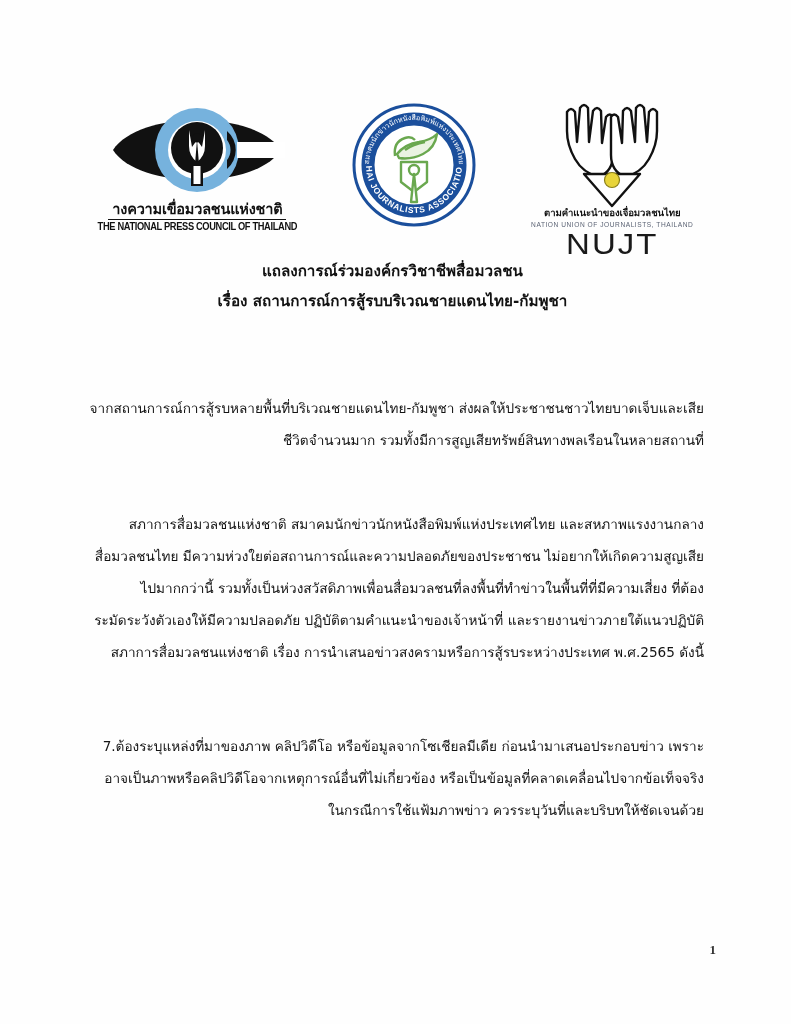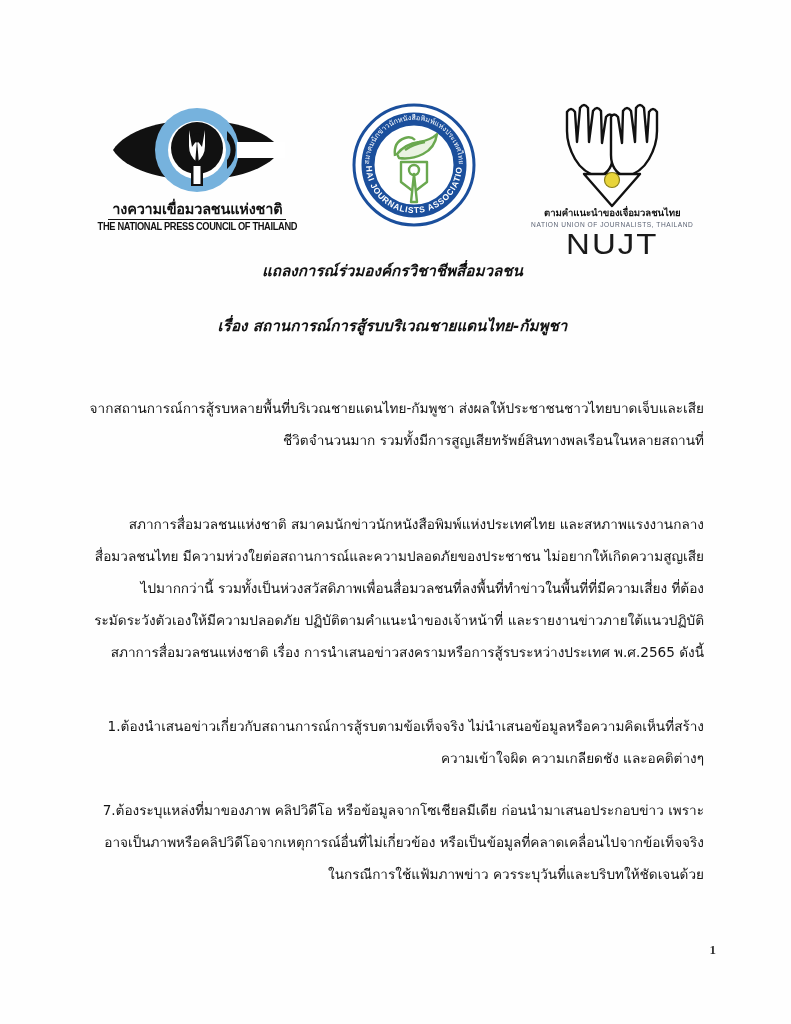--- a/index.html
+++ b/index.html
@@ -97,30 +97,29 @@
     transform: scaleY(0.92);
   }
 
   
   .title-wrap {
     position: absolute;
     top: 264px;
     left: 0;
     width: 785px;
     text-align: center;
-    font-style: italic;
   }
   .title-line {
     font-family: "DejaVu Sans", sans-serif;
     font-size: 15.2px;
     font-weight: 700;
     color: #111111;
     line-height: 1;
   }
-  .title-line.second { margin-top: 40px; }
+  .title-line.second { margin-top: 15px; }
 
   
   .body-wrap {
     position: absolute;
     top: 392px;
     left: 86px;
     width: 618px;
   }
   .para {
     font-family: "DejaVu Sans", sans-serif;
@@ -234,21 +233,20 @@
   <div class="body-wrap">
 
     <p class="para">จากสถานการณ์การสู้รบหลายพื้นที่บริเวณชายแดนไทย-กัมพูชา ส่งผลให้ประชาชนชาวไทยบาดเจ็บและเสียชีวิตจำนวนมาก รวมทั้งมีการสูญเสียทรัพย์สินทางพลเรือนในหลายสถานที่</p>
 
     <div class="gap-lg"></div>
 
     <p class="para">สภาการสื่อมวลชนแห่งชาติ สมาคมนักข่าวนักหนังสือพิมพ์แห่งประเทศไทย และสหภาพแรงงานกลางสื่อมวลชนไทย มีความห่วงใยต่อสถานการณ์และความปลอดภัยของประชาชน ไม่อยากให้เกิดความสูญเสียไปมากกว่านี้ รวมทั้งเป็นห่วงสวัสดิภาพเพื่อนสื่อมวลชนที่ลงพื้นที่ทำข่าวในพื้นที่ที่มีความเสี่ยง ที่ต้องระมัดระวังตัวเองให้มีความปลอดภัย ปฏิบัติตามคำแนะนำของเจ้าหน้าที่ และรายงานข่าวภายใต้แนวปฏิบัติสภาการสื่อมวลชนแห่งชาติ เรื่อง การนำเสนอข่าวสงครามหรือการสู้รบระหว่างประเทศ พ.ศ.2565 ดังนี้</p>
 
     <div class="gap-md"></div>
 
-    <p class="para">1.ต้องนำเสนอข่าวเกี่ยวกับสถานการณ์การสู้รบตามข้อเท็จจริง ไม่นำเสนอข้อมูลหรือความคิดเห็นที่สร้างความเข้าใจผิด ความเกลียดชัง และอคติต่างๆ</p>
 
     <div class="gap-sm"></div>
 
 
     <div class="gap-sm"></div>
 
     <p class="para">7.ต้องระบุแหล่งที่มาของภาพ คลิปวิดีโอ หรือข้อมูลจากโซเชียลมีเดีย ก่อนนำมาเสนอประกอบข่าว เพราะอาจเป็นภาพหรือคลิปวิดีโอจากเหตุการณ์อื่นที่ไม่เกี่ยวข้อง หรือเป็นข้อมูลที่คลาดเคลื่อนไปจากข้อเท็จจริง ในกรณีการใช้แฟ้มภาพข่าว ควรระบุวันที่และบริบทให้ชัดเจนด้วย</p>
 
   </div>
 

